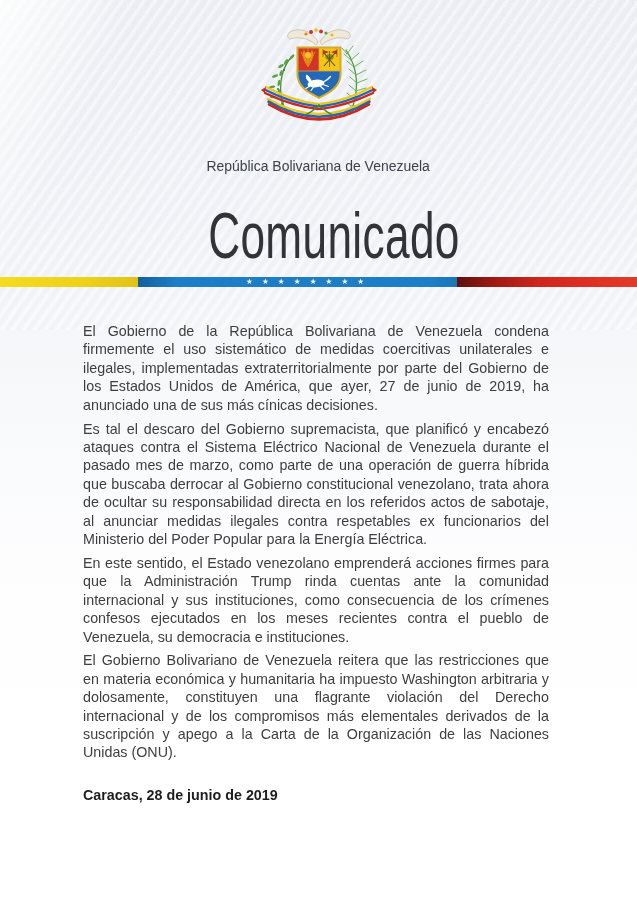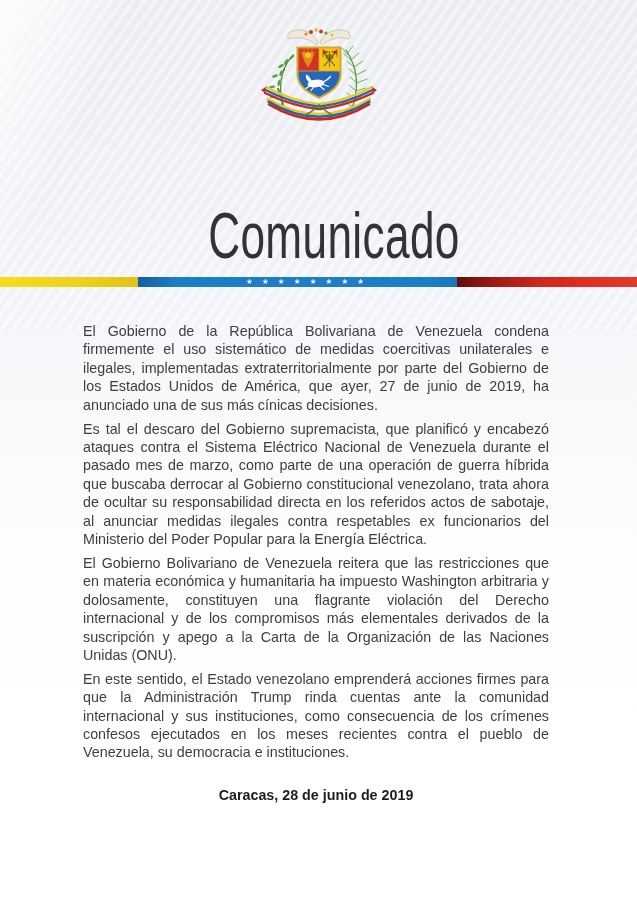--- a/index.html
+++ b/index.html
@@ -30,21 +30,21 @@
   .stripe{position:absolute;top:277px;left:0;width:637px;height:10px;display:flex;}
   .seg-yellow{width:138px;background:linear-gradient(90deg,#f4dc1e 0%,#efd11a 60%,#e2c115 100%);}
   .seg-blue{position:relative;width:319px;background:linear-gradient(90deg,#135e9e 0%,#1b7ec6 12%,#1b7ec6 92%,#1a76ba 100%);}
   .seg-red{flex:1;background:linear-gradient(90deg,#5e100e 0%,#9c1913 20%,#cd261c 45%,#df2d22 70%,#e23a2b 100%);}
   .stars{position:absolute;left:108px;top:50%;transform:translateY(-54%);
     color:#ffffff;font-size:7.5px;letter-spacing:3.4px;line-height:1;white-space:nowrap;
     font-family:"DejaVu Sans",sans-serif;}
   .main{position:absolute;top:322px;left:83px;width:466px;
     font-size:14.3px;line-height:18.4px;color:#3e3e40;text-align:justify;}
   .main p{margin:0 0 5.5px 0;}
-  .dateline{margin-top:24px !important;text-align:center;font-weight:bold;color:#1d1d1f;}
+  .dateline{margin-top:24px !important;text-align:left;font-weight:bold;color:#1d1d1f;}
 </style>
 </head>
 <body>
 
 <div class="page">
 
   <div class="emblem">
     <svg viewBox="0 0 130 116" width="130" height="116" aria-hidden="true">
 
       <g>
@@ -152,34 +152,37 @@
           </g>
           <path d="M70,55.5 C73,54 75,52.5 76.5,50.5" stroke="#ffffff" stroke-width="1.3" fill="none" stroke-linecap="round"></path>
         </g>
         <path d="M43.5,21.5 H86.5 V48 C86.5,58.5 79,64.5 71.5,68.3 L65,71.8 L58.5,68.3 C51,64.5 43.5,58.5 43.5,48 Z" fill="none" stroke="#d4a928" stroke-width="2"></path>
         <line x1="65" y1="21.5" x2="65" y2="45" stroke="#d4a928" stroke-width="0.8"></line>
         <line x1="43.5" y1="45" x2="86.5" y2="45" stroke="#d4a928" stroke-width="0.8"></line>
       </g>
     </svg>
   </div>
 
+  <div class="country">
+    <span class="squeeze">República Bolivariana de Venezuela</span>
+  </div>
 
   <h1 class="title">
     <span class="squeeze">Comunicado</span>
   </h1>
 
   <div class="stripe">
     <span class="seg-yellow"></span>
     <span class="seg-blue">
       <span class="stars">★ ★ ★ ★ ★ ★ ★ ★</span>
     </span>
     <span class="seg-red"></span>
   </div>
 
   <main class="main">
     <p>El Gobierno de la República Bolivariana de Venezuela condena firmemente el uso sistemático de medidas coercitivas unilaterales e ilegales, implementadas extraterritorialmente por parte del Gobierno de los Estados Unidos de América, que ayer, 27 de junio de 2019, ha anunciado una de sus más cínicas decisiones.</p>
     <p>Es tal el descaro del Gobierno supremacista, que planificó y encabezó ataques contra el Sistema Eléctrico Nacional de Venezuela durante el pasado mes de marzo, como parte de una operación de guerra híbrida que buscaba derrocar al Gobierno constitucional venezolano, trata ahora de ocultar su responsabilidad directa en los referidos actos de sabotaje, al anunciar medidas ilegales contra respetables ex funcionarios del Ministerio del Poder Popular para la Energía Eléctrica.</p>
+    <p>En este sentido, el Estado venezolano emprenderá acciones firmes para que la Administración Trump rinda cuentas ante la comunidad internacional y sus instituciones, como consecuencia de los crímenes confesos ejecutados en los meses recientes contra el pueblo de Venezuela, su democracia e instituciones.</p>
     <p>El Gobierno Bolivariano de Venezuela reitera que las restricciones que en materia económica y humanitaria ha impuesto Washington arbitraria y dolosamente, constituyen una flagrante violación del Derecho internacional y de los compromisos más elementales derivados de la suscripción y apego a la Carta de la Organización de las Naciones Unidas (ONU).</p>
-    <p>En este sentido, el Estado venezolano emprenderá acciones firmes para que la Administración Trump rinda cuentas ante la comunidad internacional y sus instituciones, como consecuencia de los crímenes confesos ejecutados en los meses recientes contra el pueblo de Venezuela, su democracia e instituciones.</p>
     <p class="dateline">Caracas, 28 de junio de 2019</p>
   </main>
 
 </div>
 
 </body></html>

